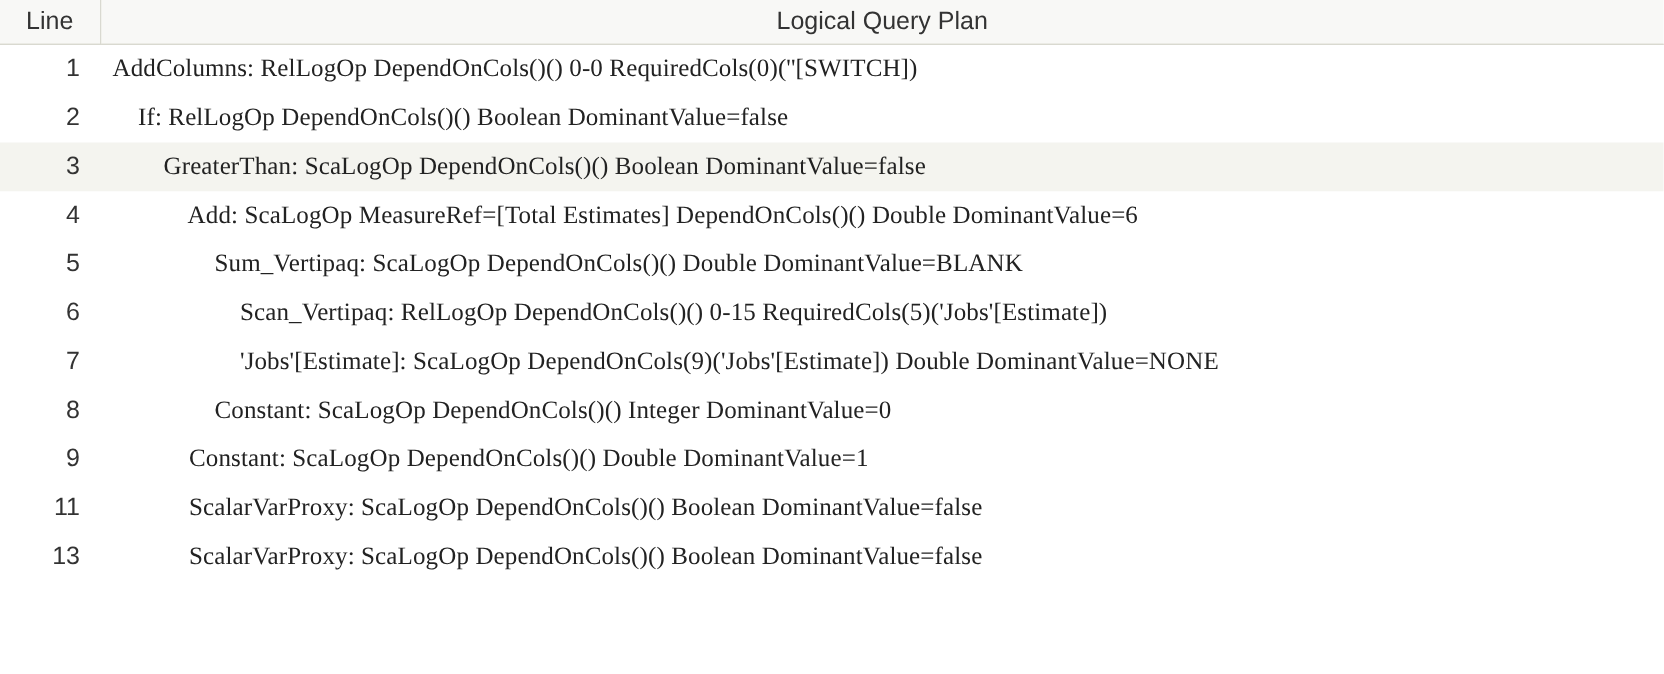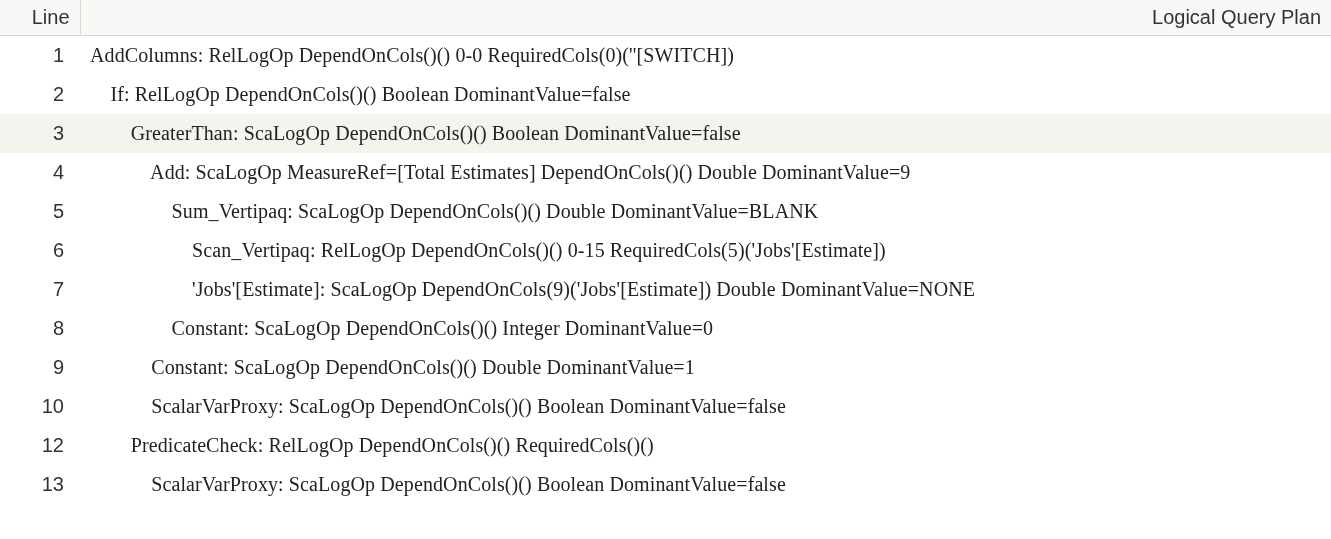--- a/index.html
+++ b/index.html
@@ -13,21 +13,21 @@
   }
   .table {
     width: 100%;
     border-collapse: collapse;
   }
   .thead-row {
     background: #f8f8f6;
     border-bottom: 1px solid #d9d9d0;
   }
   .th {
-    text-align: right;
+    text-align: center;
     font-weight: 400;
     padding: 6px 10px 6px 10px;
     color: #333;
   }
   .th-line {
     width: 80px;
     border-right: 1px solid #d9d9d0;
   }
   .td-line {
     width: 80px;
@@ -63,21 +63,21 @@
       <tr class="row">
         <td class="td-line">2</td>
         <td class="td-plan">    If: RelLogOp DependOnCols()() Boolean DominantValue=false</td>
       </tr>
       <tr class="row highlight">
         <td class="td-line">3</td>
         <td class="td-plan">        GreaterThan: ScaLogOp DependOnCols()() Boolean DominantValue=false</td>
       </tr>
       <tr class="row">
         <td class="td-line">4</td>
-        <td class="td-plan">            Add: ScaLogOp MeasureRef=[Total Estimates] DependOnCols()() Double DominantValue=9</td>
+        <td class="td-plan">            Add: ScaLogOp MeasureRef=[Total Estimates] DependOnCols()() Double DominantValue=6</td>
       </tr>
       <tr class="row">
         <td class="td-line">5</td>
         <td class="td-plan">                Sum_Vertipaq: ScaLogOp DependOnCols()() Double DominantValue=BLANK</td>
       </tr>
       <tr class="row">
         <td class="td-line">6</td>
         <td class="td-plan">                    Scan_Vertipaq: RelLogOp DependOnCols()() 0-15 RequiredCols(5)('Jobs'[Estimate])</td>
       </tr>
       <tr class="row">
@@ -86,25 +86,21 @@
       </tr>
       <tr class="row">
         <td class="td-line">8</td>
         <td class="td-plan">                Constant: ScaLogOp DependOnCols()() Integer DominantValue=0</td>
       </tr>
       <tr class="row">
         <td class="td-line">9</td>
         <td class="td-plan">            Constant: ScaLogOp DependOnCols()() Double DominantValue=1</td>
       </tr>
       <tr class="row">
-        <td class="td-line">10</td>
+        <td class="td-line">11</td>
         <td class="td-plan">            ScalarVarProxy: ScaLogOp DependOnCols()() Boolean DominantValue=false</td>
-      </tr>
-      <tr class="row">
-        <td class="td-line">12</td>
-        <td class="td-plan">        PredicateCheck: RelLogOp DependOnCols()() RequiredCols()()</td>
       </tr>
       <tr class="row">
         <td class="td-line">13</td>
         <td class="td-plan">            ScalarVarProxy: ScaLogOp DependOnCols()() Boolean DominantValue=false</td>
       </tr>
     </tbody>
 </table>
 
 </body></html>

